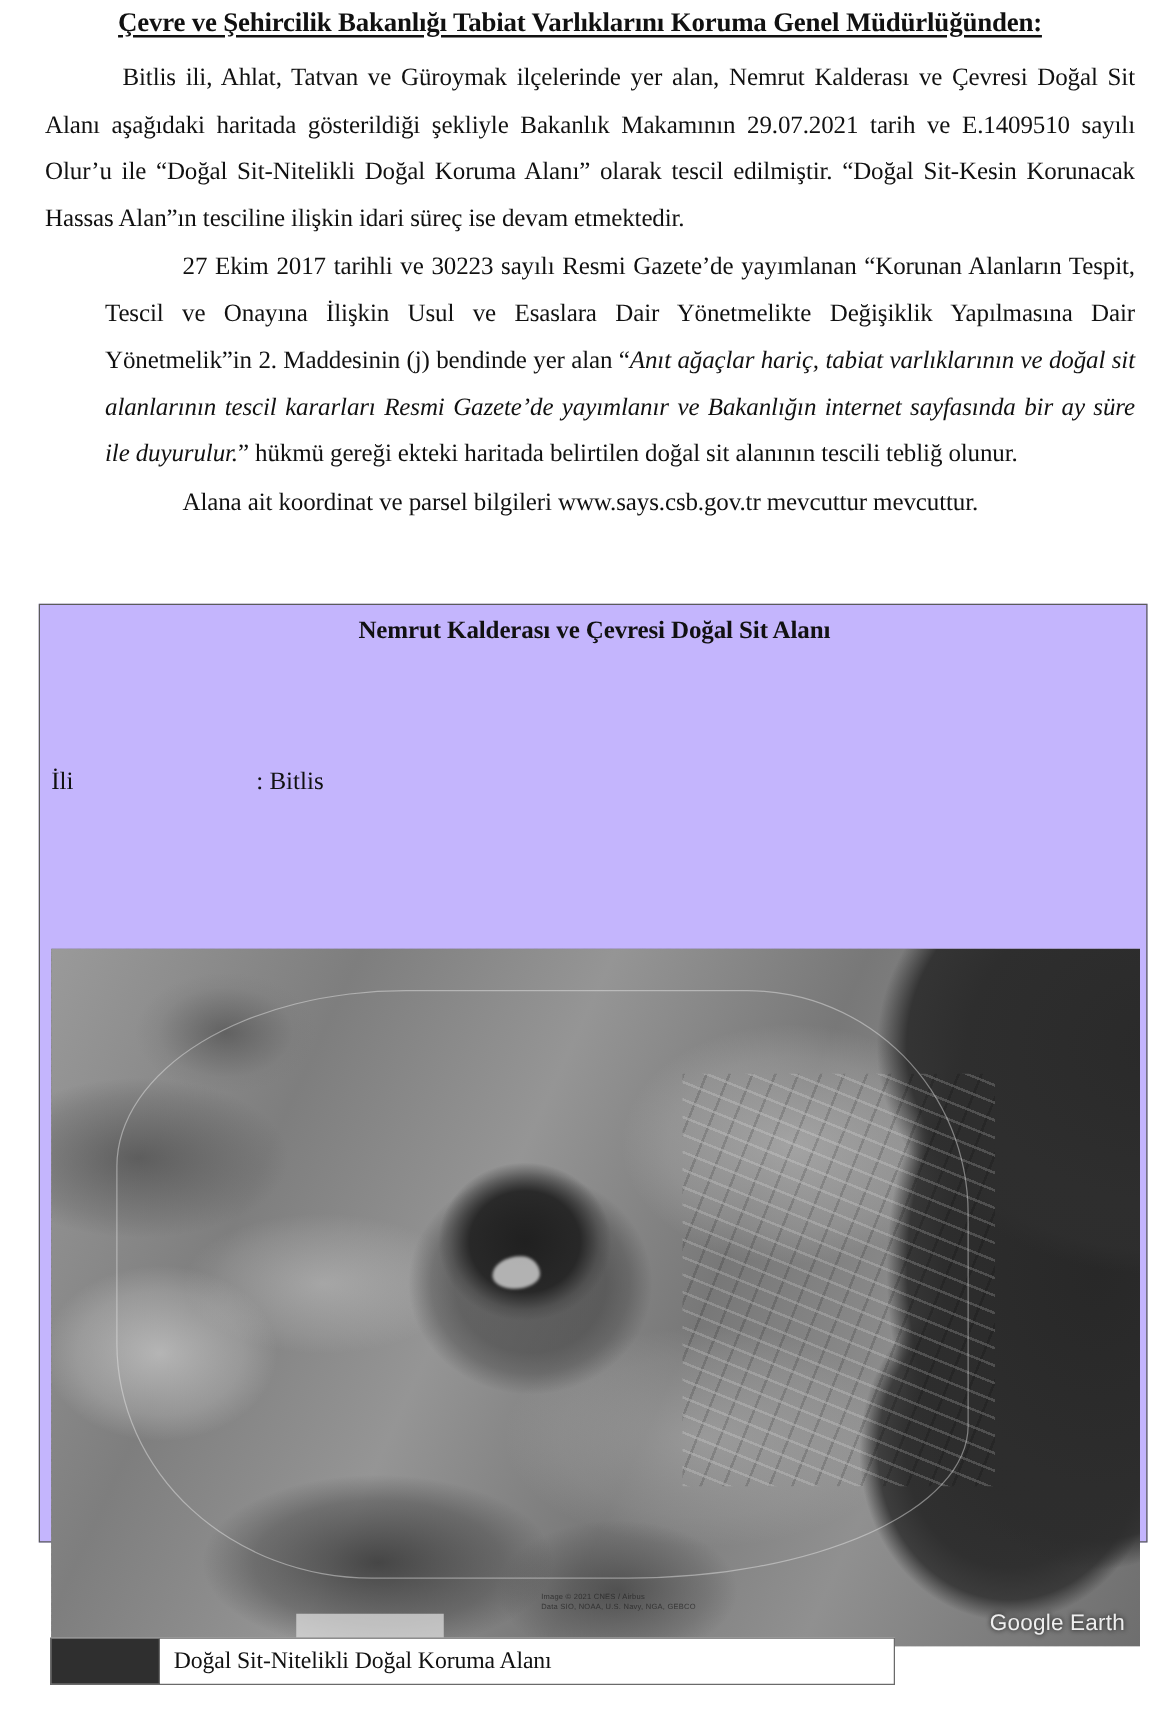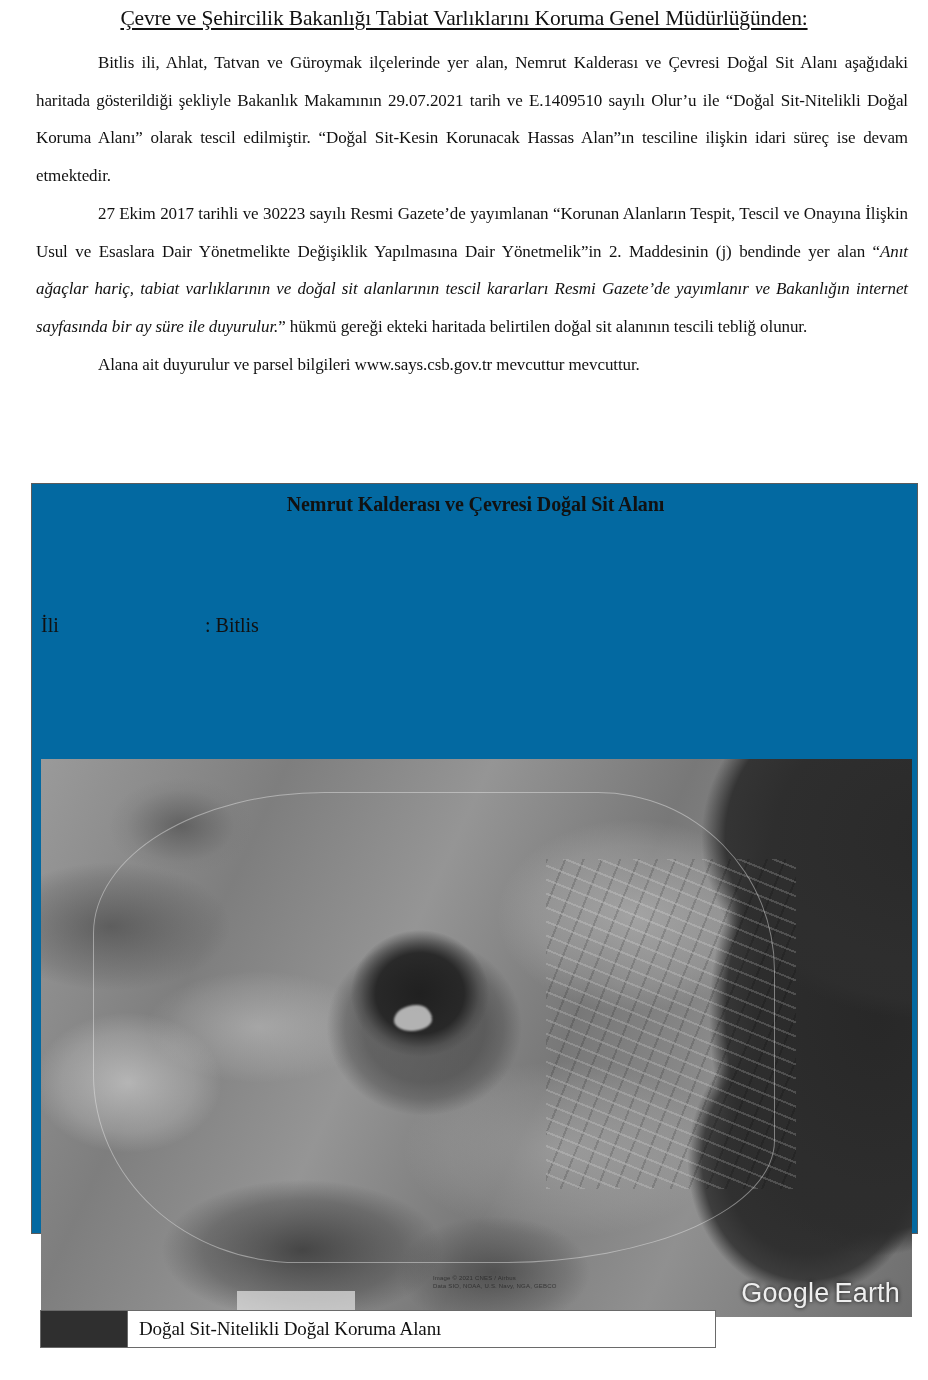--- a/index.html
+++ b/index.html
@@ -26,60 +26,60 @@
   }
 
   
   .doc-heading {
     position: absolute;
     left: 0;
     top: 6px;
     width: 928px;
     text-align: center;
     font-size: 21.5px;
-    font-weight: normal;
+    font-weight: bold;
     letter-spacing: -0.15px;
   }
   .doc-heading span.u {
     text-decoration: underline;
     text-underline-offset: 3px;
   }
 
   
   .body-text {
     position: absolute;
     left: 36px;
     top: 44px;
     width: 872px;
   }
   .para {
-    font-size: 17px;
+    font-size: 20px;
     line-height: 37.5px;
     text-align: justify;
     text-justify: inter-word;
     margin: 0 0 0 0;
     text-indent: 62px;
     letter-spacing: -0.1px;
   }
   .para + .para { margin-top: 0px; }
-  .para.gap { margin-top: 1px; }
+  .para.gap { margin-top: 1px; margin-left: 48px; }
   .para i { font-style: italic; }
   .para .lnk {
     text-underline-offset: 2px;
   }
 
   
   .map-box {
     position: absolute;
     left: 31px;
     top: 483px;
     width: 887px;
     height: 751px;
     border: 1.6px solid #5b5b5b;
-    background: #0369a1;
+    background: #c4b5fd;
     box-sizing: border-box;
   }
   .map-title {
     position: absolute;
     left: 0;
     top: 9px;
     width: 887px;
     text-align: center;
     font-size: 20px;
     font-weight: bold;
@@ -203,21 +203,21 @@
     height: 20px;
     background: rgba(225,225,225,0.72);
     filter: blur(0.6px);
   }
   
   .ge-watermark {
     position: absolute;
     right: 12px;
     bottom: 8px;
     font-family: "Liberation Sans", sans-serif;
-    font-size: 27px;
+    font-size: 18px;
     color: #eeeeee;
     letter-spacing: 0.2px;
     text-shadow: 0 0 4px rgba(0,0,0,0.85);
     white-space: nowrap;
   }
   .ge-watermark .g-bold { font-weight: 400; }
   .ge-watermark .g-light { font-weight: 300; margin-left: 5px; }
 
   
   .legend {
@@ -260,21 +260,21 @@
 
     <p class="para">
       <span>Bitlis ili, Ahlat, Tatvan ve Güroymak ilçelerinde yer alan, Nemrut Kalderası ve Çevresi Doğal Sit Alanı aşağıdaki haritada gösterildiği şekliyle Bakanlık Makamının 29.07.2021 tarih ve E.1409510 sayılı Olur’u ile “Doğal Sit-Nitelikli Doğal Koruma Alanı” olarak tescil edilmiştir. “Doğal Sit-Kesin Korunacak Hassas Alan”ın tesciline ilişkin idari süreç ise devam etmektedir.</span>
     </p>
 
     <p class="para gap">
       <span>27 Ekim 2017 tarihli ve 30223 sayılı Resmi Gazete’de yayımlanan “Korunan Alanların Tespit, Tescil ve Onayına İlişkin Usul ve Esaslara Dair Yönetmelikte Değişiklik Yapılmasına Dair Yönetmelik”in 2. Maddesinin (j) bendinde yer alan “</span><i>Anıt ağaçlar hariç, tabiat varlıklarının ve doğal sit alanlarının tescil kararları Resmi Gazete’de yayımlanır ve Bakanlığın internet sayfasında bir ay süre ile duyurulur.</i><span>” hükmü gereği ekteki haritada belirtilen doğal sit alanının tescili tebliğ olunur.</span>
     </p>
 
     <p class="para gap">
-      <span>Alana ait duyurulur ve parsel bilgileri </span><span class="lnk">www.says.csb.gov.tr</span><span> mevcuttur mevcuttur.</span>
+      <span>Alana ait koordinat ve parsel bilgileri </span><span class="lnk">www.says.csb.gov.tr</span><span> mevcuttur mevcuttur.</span>
     </p>
 
   </div>
 
   <div class="map-box">
 
     <div class="map-title">Nemrut Kalderası ve Çevresi Doğal Sit Alanı</div>
 
     <div class="info">
       <div class="info-row">

